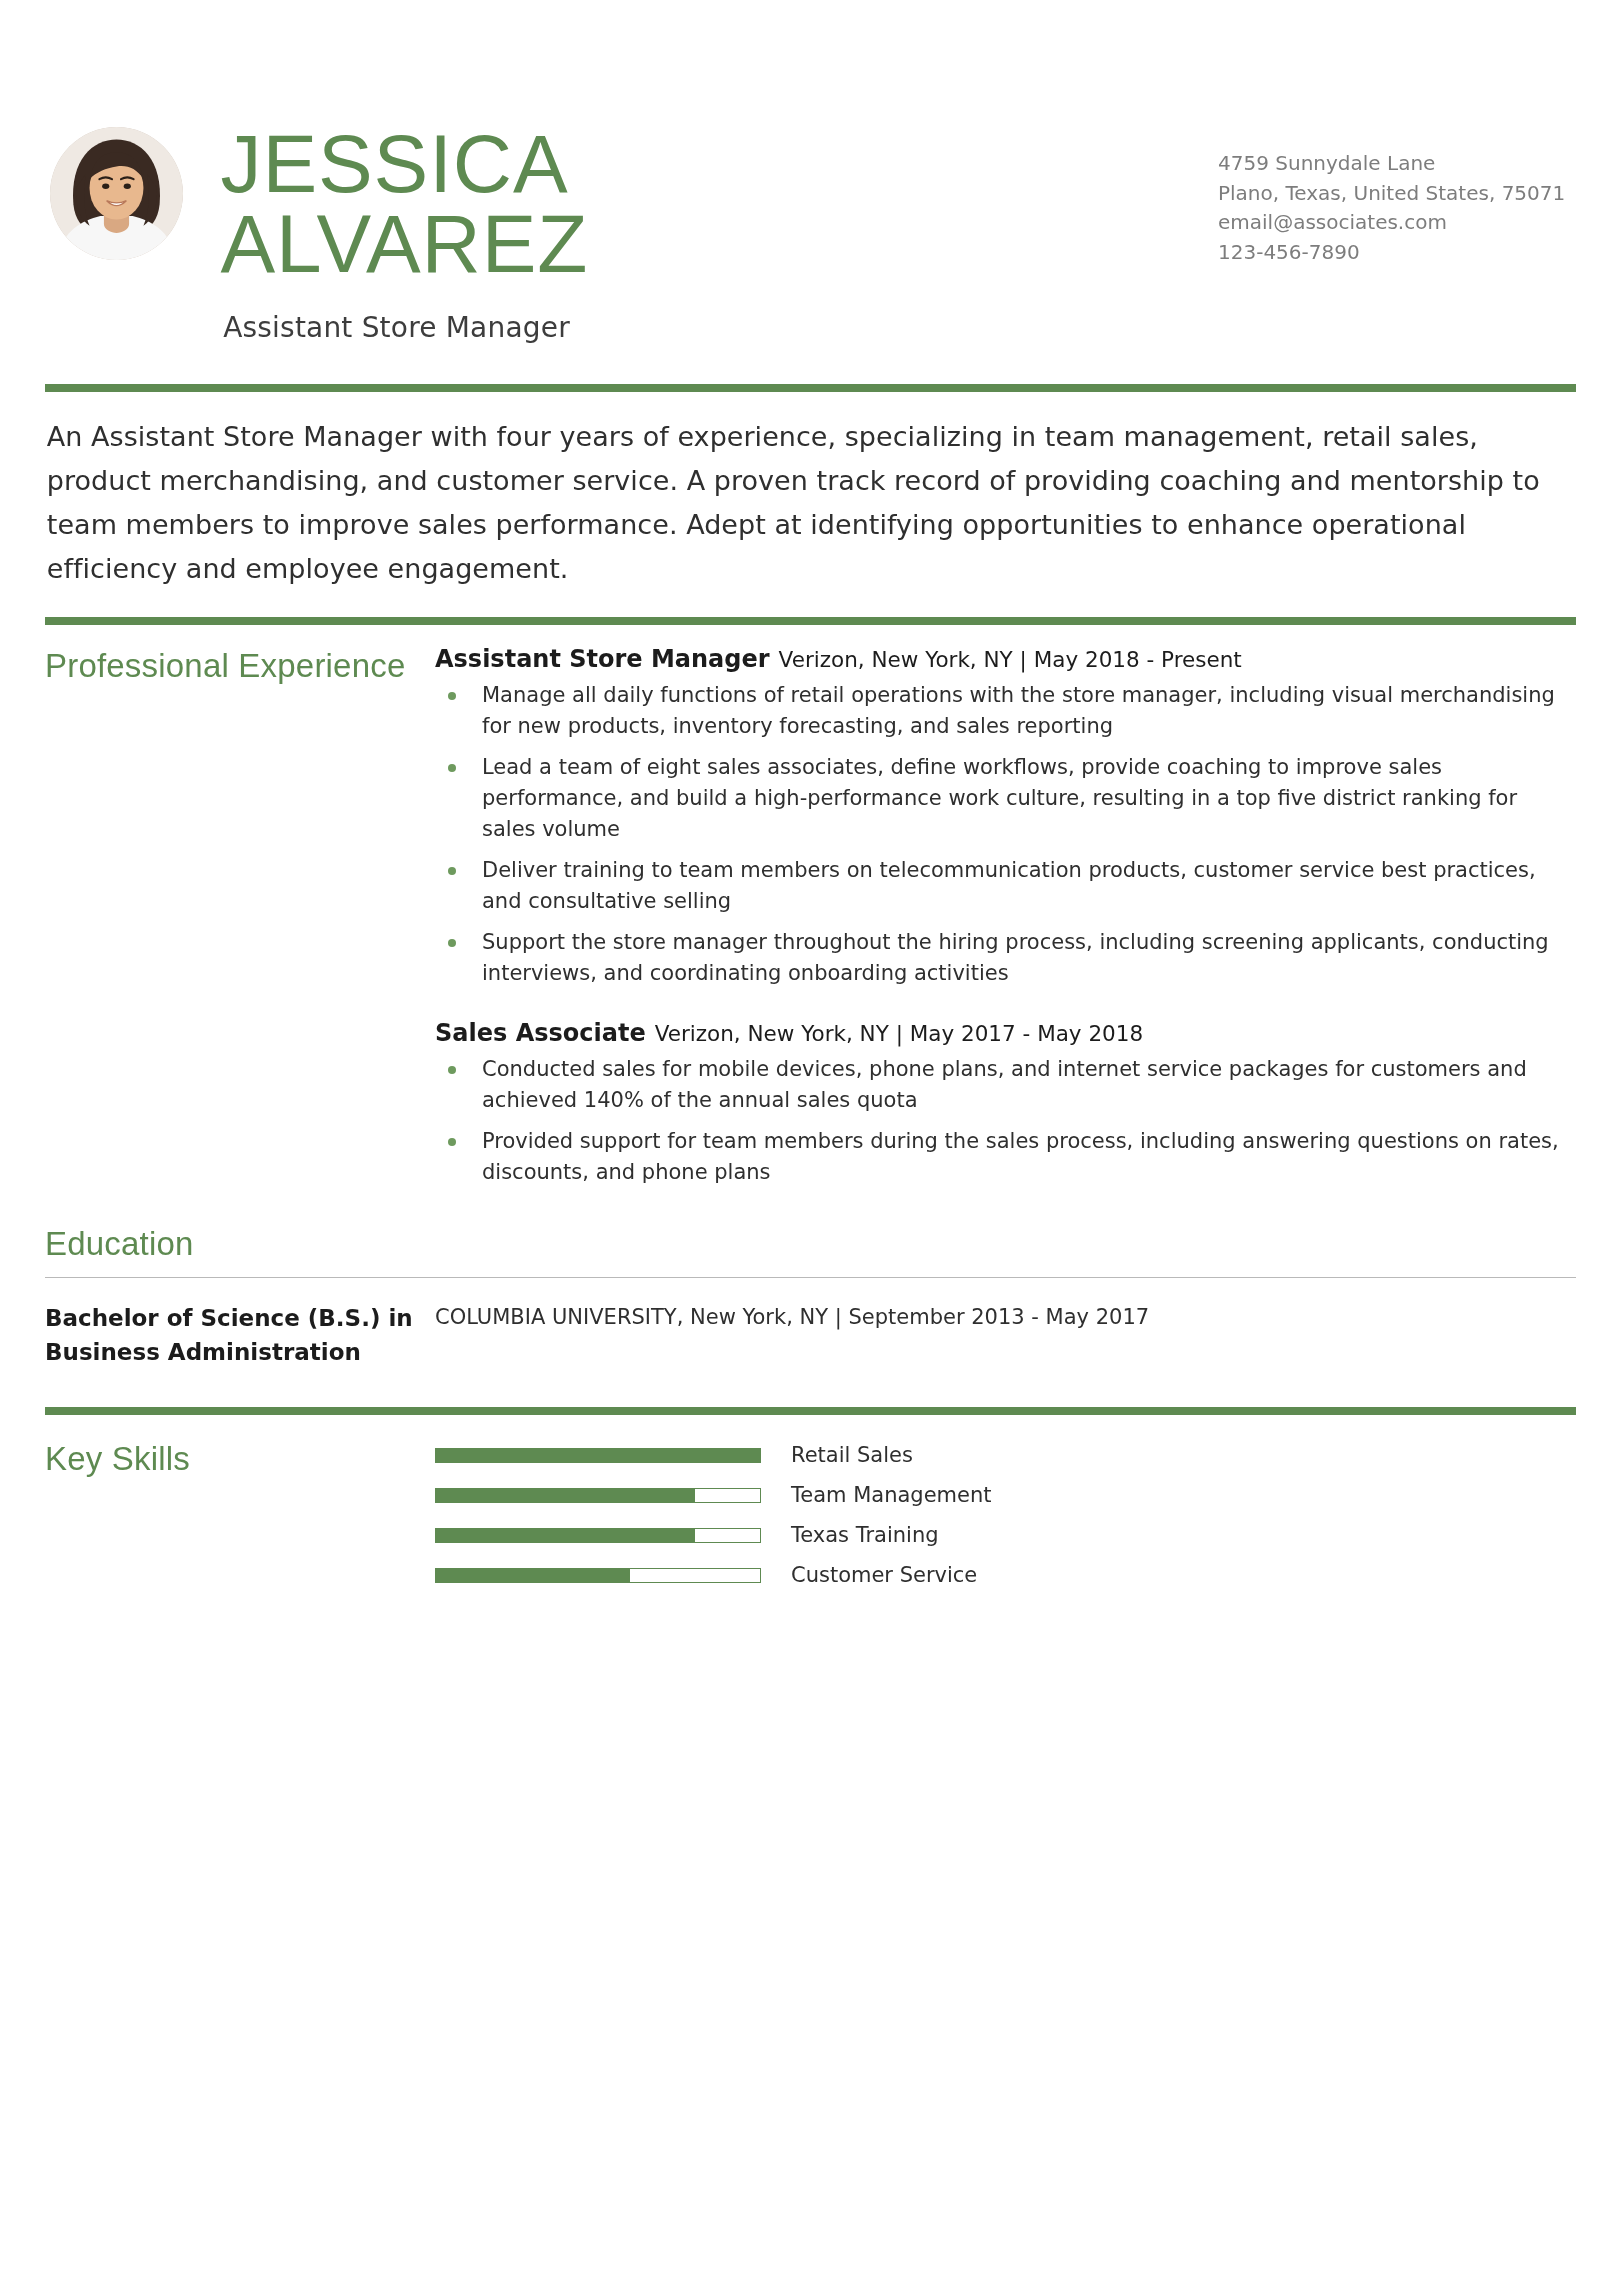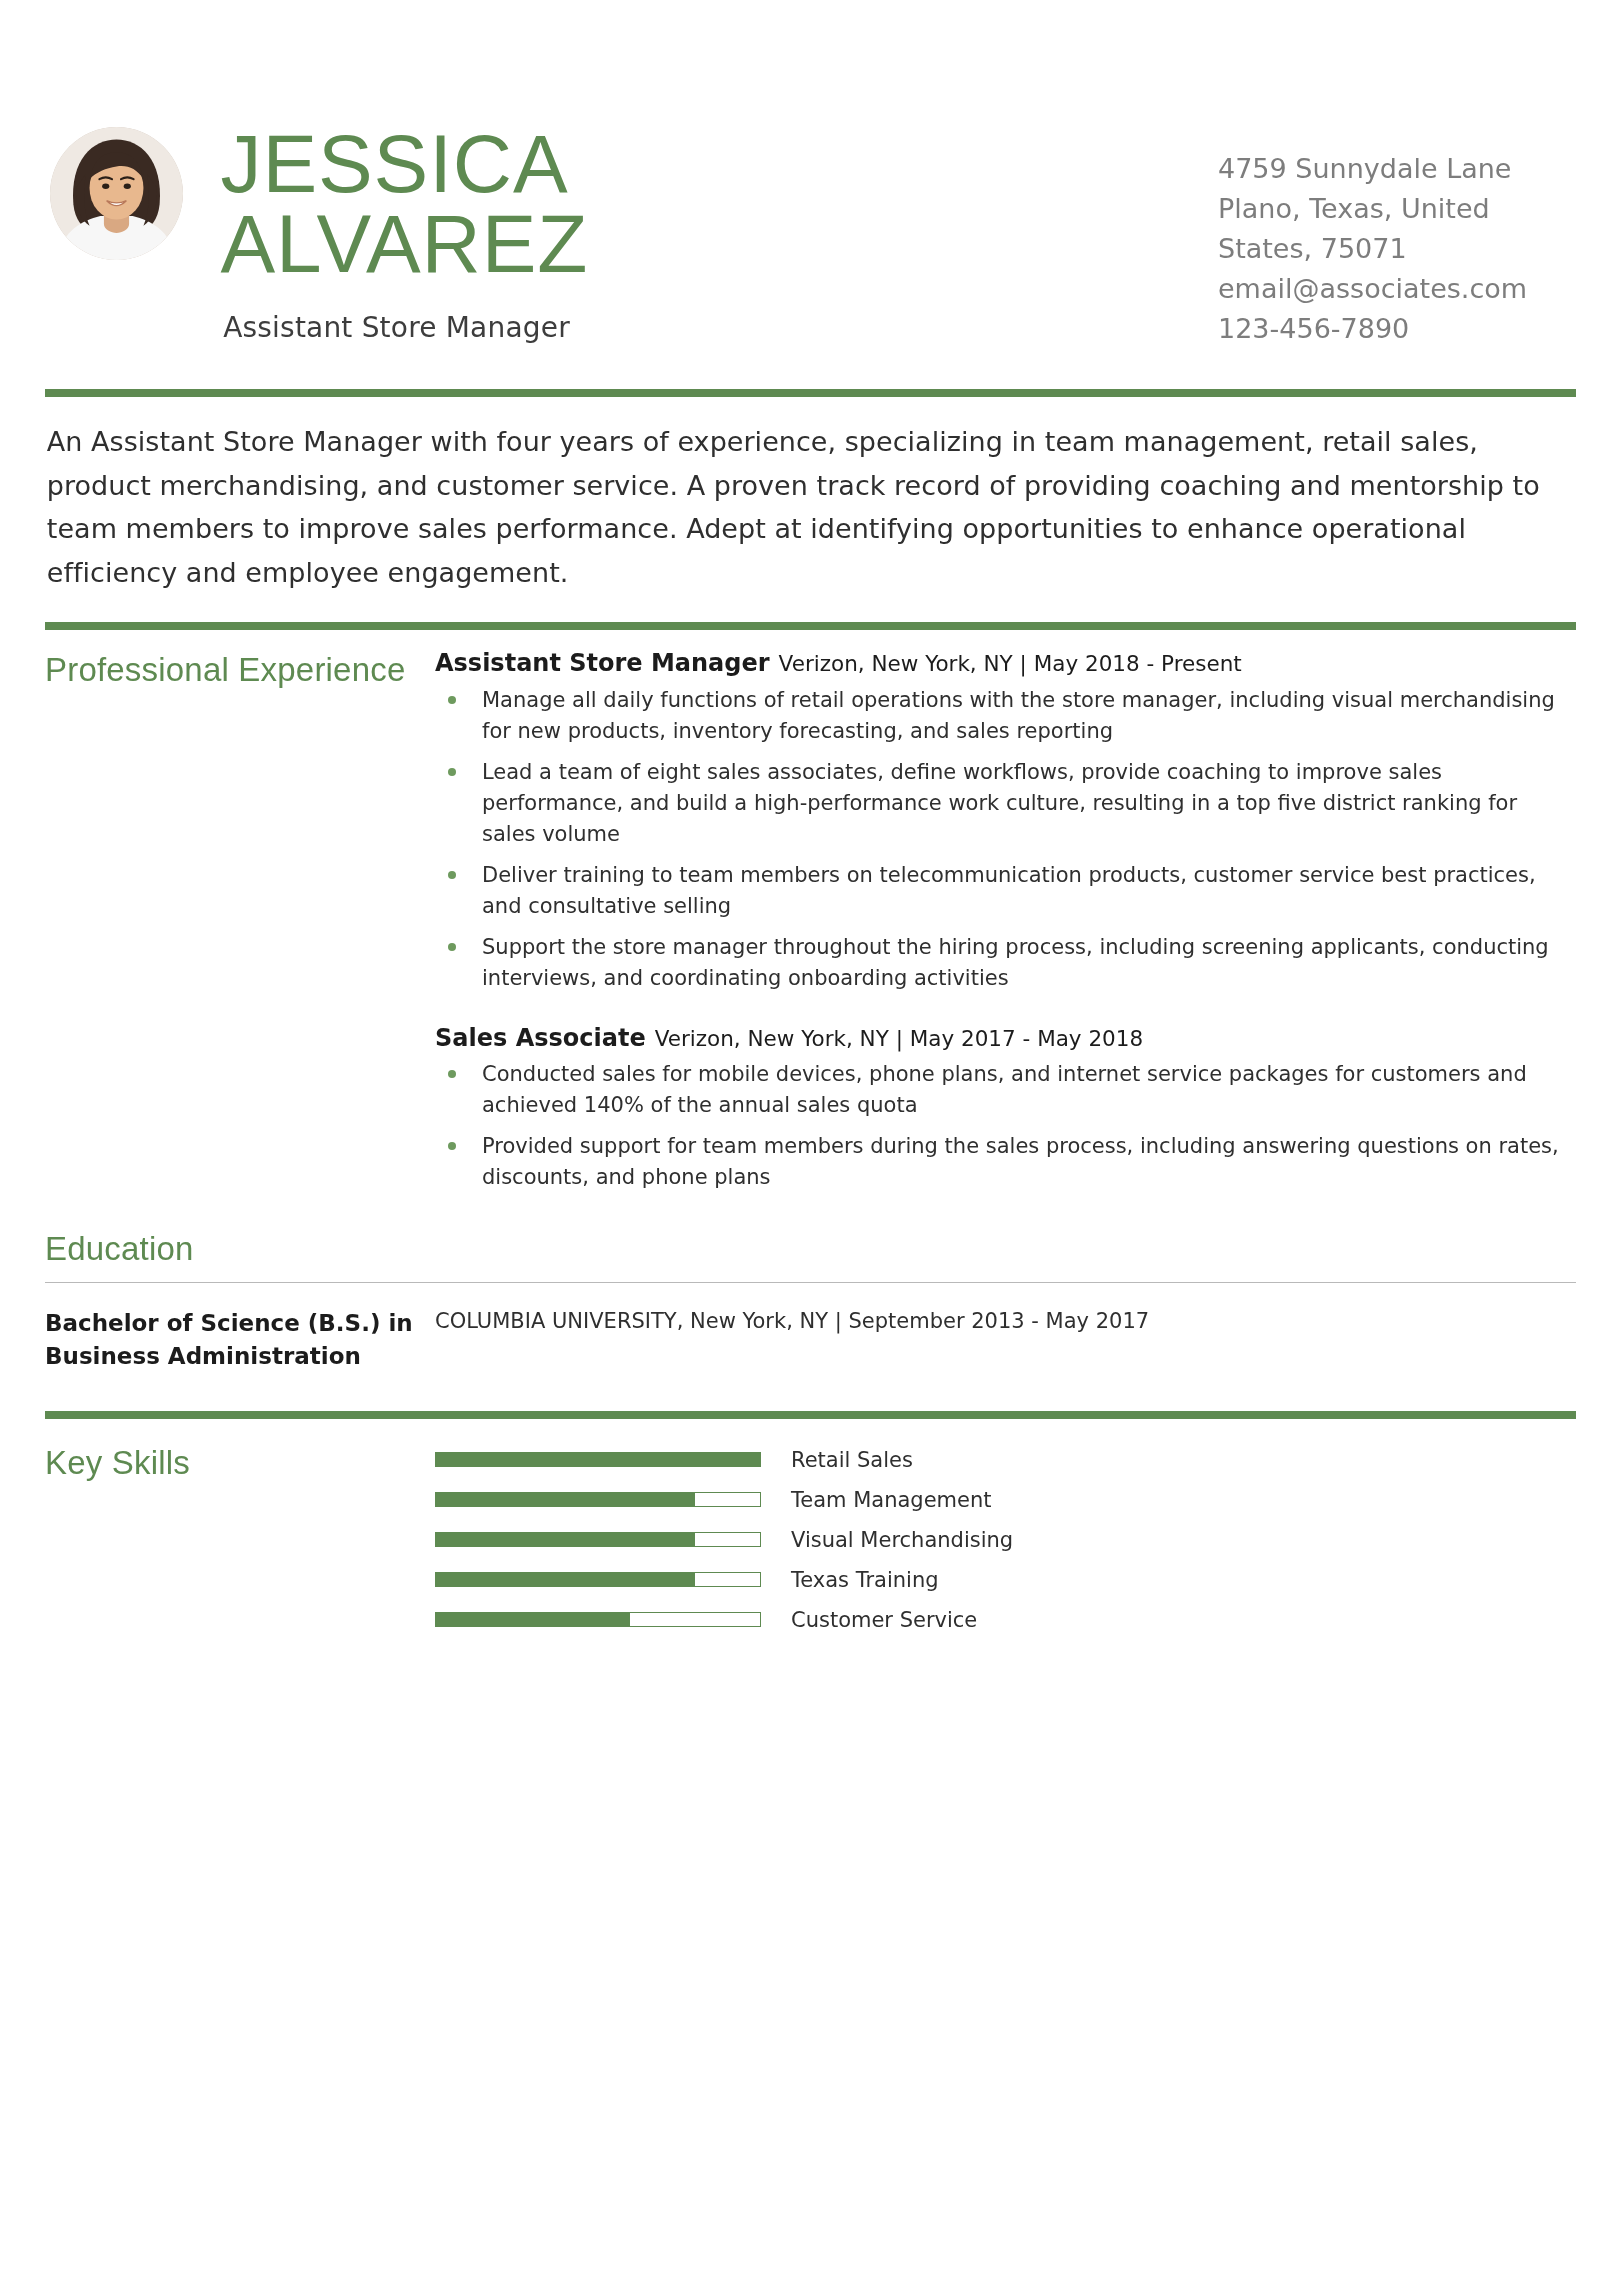--- a/index.html
+++ b/index.html
@@ -64,21 +64,21 @@
     margin-top: 27px;
     margin-left: 2.7px;
     letter-spacing: 0.2px;
   }
 
   .contact {
     flex: 0 0 auto;
     width: 358px;
     text-align: left;
     padding-top: 29px;
-    font-size: 27px;
+    font-size: 20px;
     line-height: 1.48;
     color: #7d7d7d;
   }
   .contact div { white-space: normal; }
 
   
   .thick-rule {
     height: 8px;
     background: #5e8a51;
     margin: 0;
@@ -347,31 +347,25 @@
         <div class="skill-label">Retail Sales</div>
       </div>
 
       <div class="skill-row">
         <div class="skill-bar">
           <div class="skill-fill" style="width: 80%;"></div>
         </div>
         <div class="skill-label">Team Management</div>
       </div>
 
+
       <div class="skill-row">
         <div class="skill-bar">
           <div class="skill-fill" style="width: 80%;"></div>
         </div>
-        <div class="skill-label">Visual Merchandising</div>
-      </div>
-
-      <div class="skill-row">
-        <div class="skill-bar">
-          <div class="skill-fill" style="width: 80%;"></div>
-        </div>
         <div class="skill-label">Texas Training</div>
       </div>
 
       <div class="skill-row">
         <div class="skill-bar">
           <div class="skill-fill" style="width: 60%;"></div>
         </div>
         <div class="skill-label">Customer Service</div>
       </div>
 

